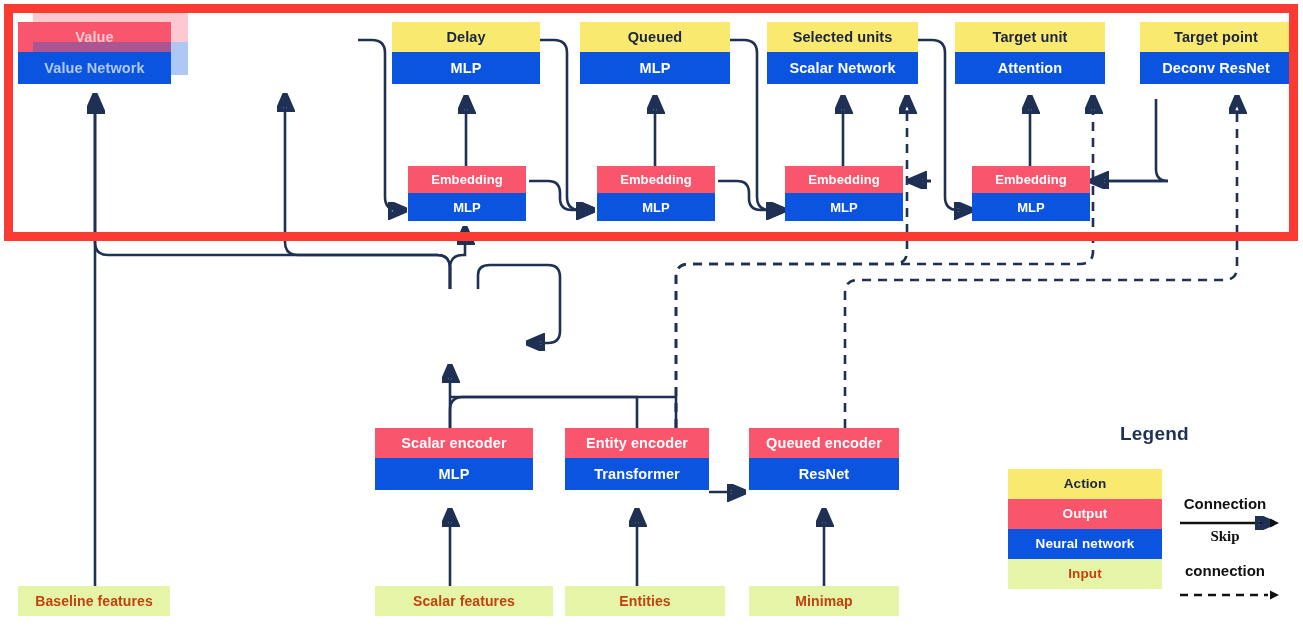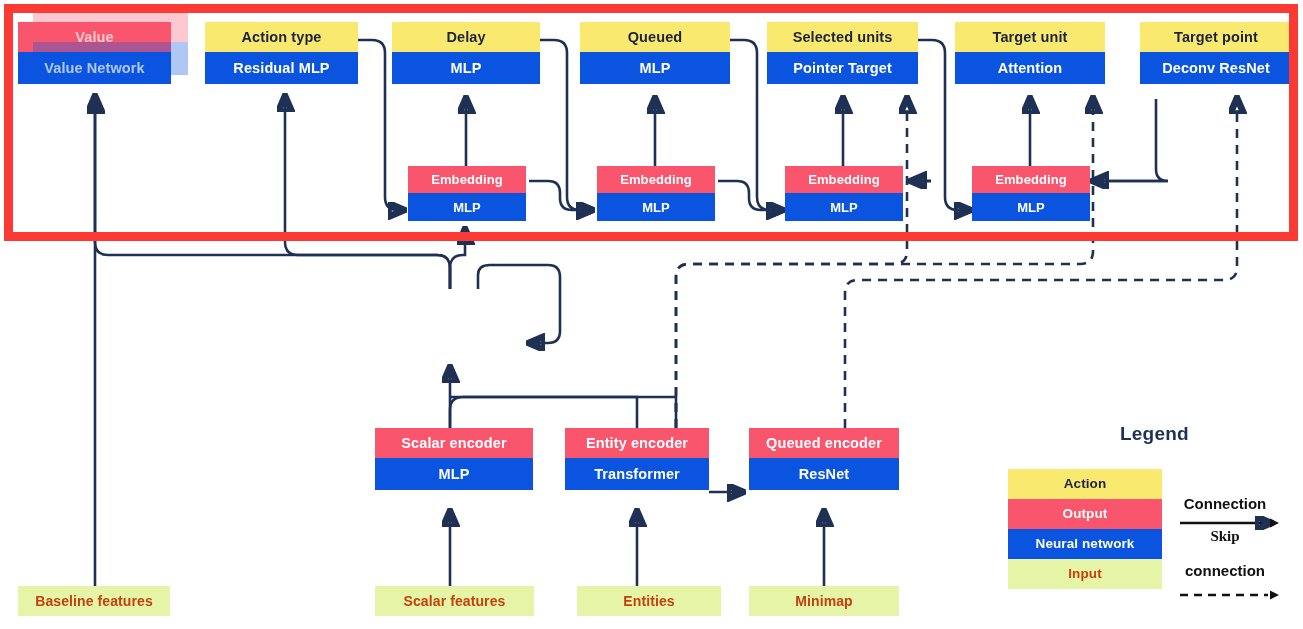--- a/index.html
+++ b/index.html
@@ -129,38 +129,34 @@
   <div class="node" style="left:18px;top:22px;width:153px;">
     <div class="band output">Value</div>
     <div class="band nn">Value Network</div>
   </div>
 
   <div class="ghost" style="left:33px;top:10px;width:155px;height:65px;">
     <div class="g1" style="left:0;top:0;width:155px;height:32px;"></div>
     <div class="g2" style="left:0;top:32px;width:155px;height:33px;"></div>
   </div>
 
-  <div class="node" style="left:205px;top:22px;width:153px;">
-    <div class="band action">Action type</div>
-    <div class="band nn">Residual MLP</div>
-  </div>
 
   <div class="node" style="left:392px;top:22px;width:148px;">
     <div class="band action">Delay</div>
     <div class="band nn">MLP</div>
   </div>
 
   <div class="node" style="left:580px;top:22px;width:150px;">
     <div class="band action">Queued</div>
     <div class="band nn">MLP</div>
   </div>
 
   <div class="node" style="left:767px;top:22px;width:151px;">
     <div class="band action">Selected units</div>
-    <div class="band nn">Pointer Target</div>
+    <div class="band nn">Scalar Network</div>
   </div>
 
   <div class="node" style="left:955px;top:22px;width:150px;">
     <div class="band action">Target unit</div>
     <div class="band nn">Attention</div>
   </div>
 
   <div class="node" style="left:1140px;top:22px;width:152px;">
     <div class="band action">Target point</div>
     <div class="band nn">Deconv ResNet</div>
@@ -198,24 +194,24 @@
   </div>
 
   <div class="node" style="left:749px;top:428px;width:150px;">
     <div class="band output">Queued encoder</div>
     <div class="band nn">ResNet</div>
   </div>
 
   <div class="node" style="left:18px;top:586px;width:152px;">
     <div class="band input">Baseline features</div>
   </div>
-  <div class="node" style="left:375px;top:586px;width:159px;">
+  <div class="node" style="left:375px;top:586px;width:178px;">
     <div class="band input">Scalar features</div>
   </div>
-  <div class="node" style="left:565px;top:586px;width:144px;margin-left:12px;">
+  <div class="node" style="left:565px;top:586px;width:160px;">
     <div class="band input">Entities</div>
   </div>
   <div class="node" style="left:749px;top:586px;width:150px;">
     <div class="band input">Minimap</div>
   </div>
 
   <div class="legend-title" style="left:1120px;top:423px;">Legend</div>
 
   <div class="legend-stack" style="left:1008px;top:469px;">
     <div class="band action">Action</div>

